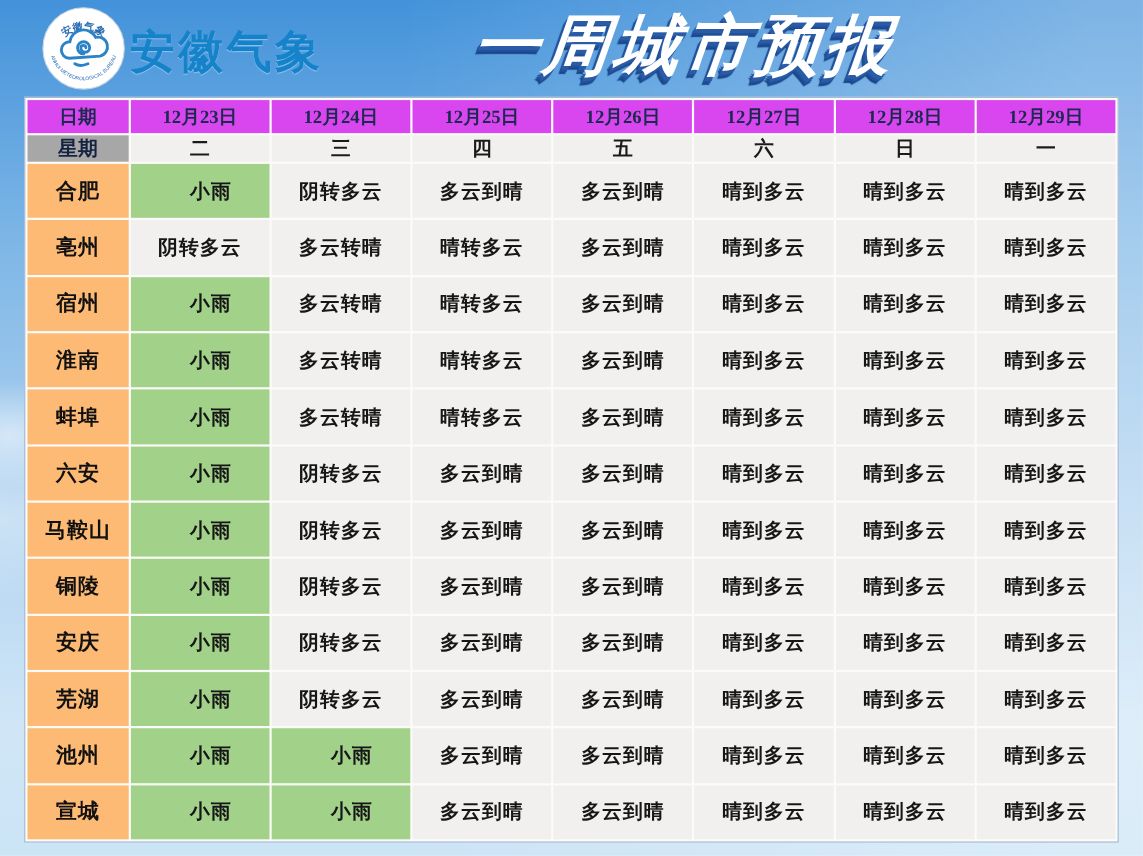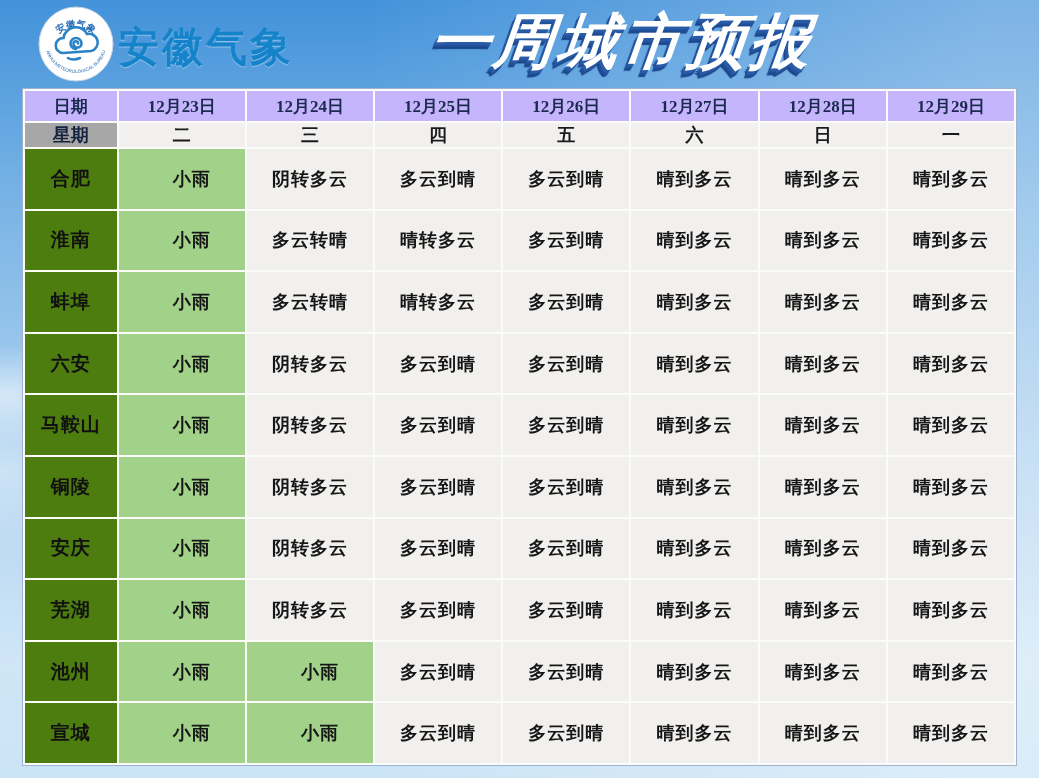--- a/index.html
+++ b/index.html
@@ -29,24 +29,24 @@
   .table-wrap{
     position:absolute;left:22px;top:88px;width:995px;height:678px;
     background:#fbfbfa;border:1px solid #9db3cf;box-sizing:border-box;
   }
   table{
     width:100%;height:100%;border-collapse:separate;border-spacing:2px;
     table-layout:fixed;font-family:"Liberation Serif",serif;
   }
   col.c-label{width:9.4%;}
   td,th{text-align:center;vertical-align:middle;padding:0;overflow:hidden;white-space:nowrap;}
-  .date-cell{background:#c4b5fd;color:#1b2a4e;font-weight:bold;font-size:17px;height:30px;}
+  .date-cell{background:#d946ef;color:#1b2a4e;font-weight:bold;font-size:17px;height:30px;}
   .label-cell{background:#a7a7a7;color:#14233f;font-weight:bold;font-size:18px;margin-top:40px;}
   .week-cell{background:#f1f0ee;color:#1a1a1a;font-weight:bold;font-size:18px;height:24px;}
-  .city{background:#4d7c0f;color:#111;font-weight:bold;font-size:19px;letter-spacing:1px;}
+  .city{background:#fdba74;color:#111;font-weight:bold;font-size:19px;letter-spacing:1px;}
   .cell{background:#f1f0ee;color:#161616;font-weight:bold;font-size:18px;letter-spacing:1px;}
   .cell.rain{background:#a2d289;padding-left:20px;}
 </style>
 </head>
 <body>
 
 <div class="header">
   <div class="logo">
     <svg viewBox="0 0 76 76" width="76" height="76">
       <circle cx="38" cy="38" r="37" fill="#ffffff"></circle>
@@ -111,20 +111,40 @@
           <td class="city">合肥</td>
           <td class="cell rain">小雨</td>
           <td class="cell">阴转多云</td>
           <td class="cell">多云到晴</td>
           <td class="cell">多云到晴</td>
           <td class="cell">晴到多云</td>
           <td class="cell">晴到多云</td>
           <td class="cell">晴到多云</td>
         </tr>
         <tr>
+          <td class="city">亳州</td>
+          <td class="cell">阴转多云</td>
+          <td class="cell">多云转晴</td>
+          <td class="cell">晴转多云</td>
+          <td class="cell">多云到晴</td>
+          <td class="cell">晴到多云</td>
+          <td class="cell">晴到多云</td>
+          <td class="cell">晴到多云</td>
+        </tr>
+        <tr>
+          <td class="city">宿州</td>
+          <td class="cell rain">小雨</td>
+          <td class="cell">多云转晴</td>
+          <td class="cell">晴转多云</td>
+          <td class="cell">多云到晴</td>
+          <td class="cell">晴到多云</td>
+          <td class="cell">晴到多云</td>
+          <td class="cell">晴到多云</td>
+        </tr>
+        <tr>
           <td class="city">淮南</td>
           <td class="cell rain">小雨</td>
           <td class="cell">多云转晴</td>
           <td class="cell">晴转多云</td>
           <td class="cell">多云到晴</td>
           <td class="cell">晴到多云</td>
           <td class="cell">晴到多云</td>
           <td class="cell">晴到多云</td>
         </tr>
         <tr>

